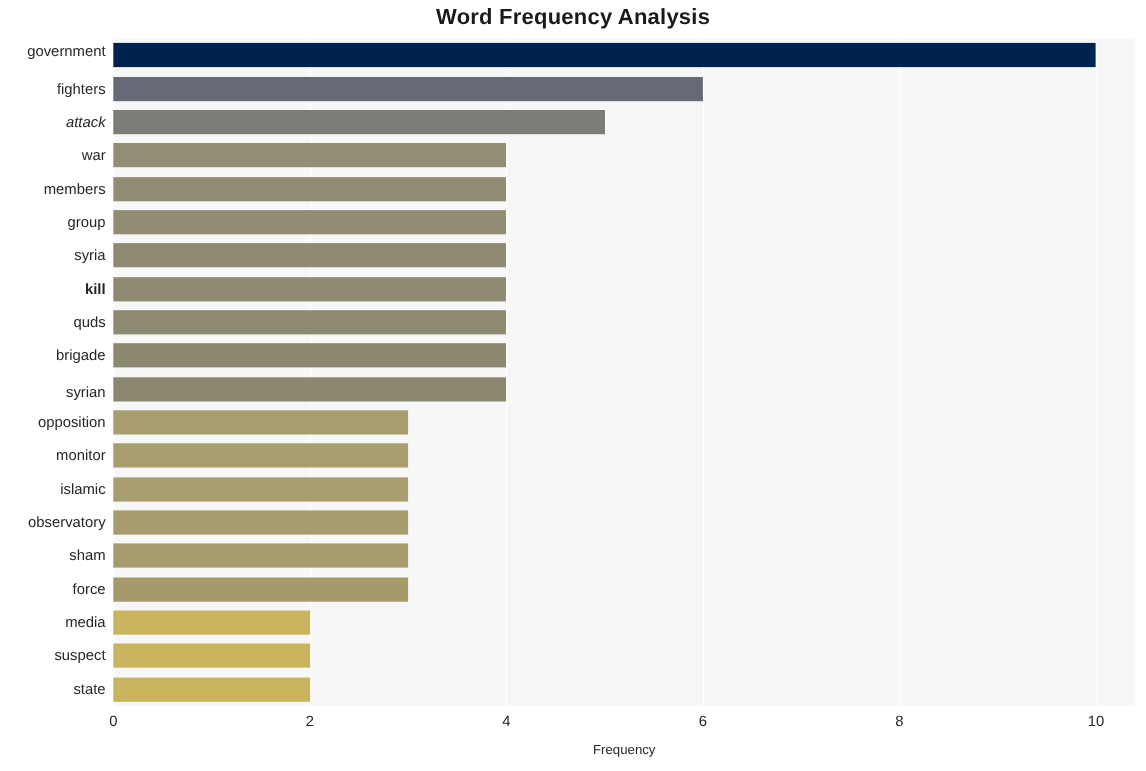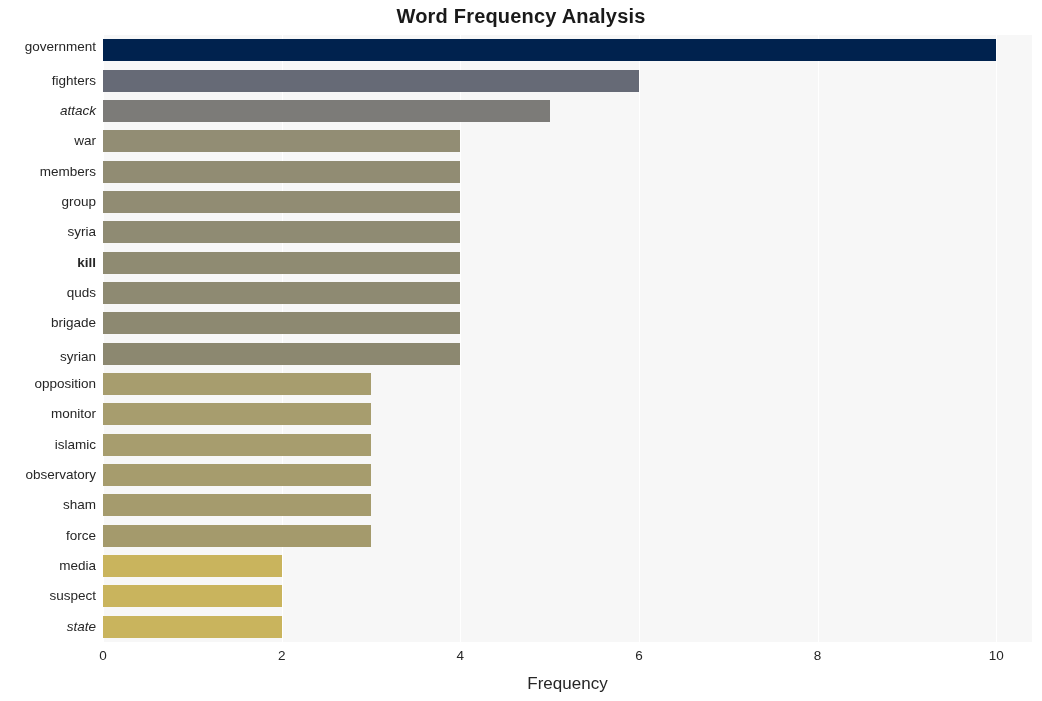--- a/index.html
+++ b/index.html
@@ -92,21 +92,21 @@
     font-size: 13.5px;
     color: #262626;
     line-height: 16px;
   }
   #xaxis-label {
     position: absolute;
     left: 103px;
     top: 674px;
     width: 929px;
     text-align: center;
-    font-size: 17px;
+    font-size: 12px;
     color: #262626;
   }
 </style>
 </head>
 <body>
 
 <div id="figure">
 
   <div id="chart-title">Word Frequency Analysis</div>
 
@@ -156,21 +156,21 @@
       <div class="ylabel" style="top: 277.325px;">brigade</div>
       <div class="ylabel" style="top: 311px;">syrian</div>
       <div class="ylabel" style="top: 338.025px;">opposition</div>
       <div class="ylabel" style="top: 368.375px;">monitor</div>
       <div class="ylabel" style="top: 398.725px;">islamic</div>
       <div class="ylabel" style="top: 429.075px;">observatory</div>
       <div class="ylabel" style="top: 459.425px;">sham</div>
       <div class="ylabel" style="top: 489.775px;">force</div>
       <div class="ylabel" style="top: 520.125px;">media</div>
       <div class="ylabel" style="top: 550.475px;">suspect</div>
-      <div class="ylabel" style="top: 580.825px; font-style: italic;">state</div>
+      <div class="ylabel" style="top: 580.825px;">state</div>
     </div>
 
   <div id="xticks">
       <div class="xtick" style="left: 103px;">0</div>
       <div class="xtick" style="left: 281.654px;">2</div>
       <div class="xtick" style="left: 460.308px;">4</div>
       <div class="xtick" style="left: 638.962px;">6</div>
       <div class="xtick" style="left: 817.615px;">8</div>
       <div class="xtick" style="left: 996.269px;">10</div>
     </div>

